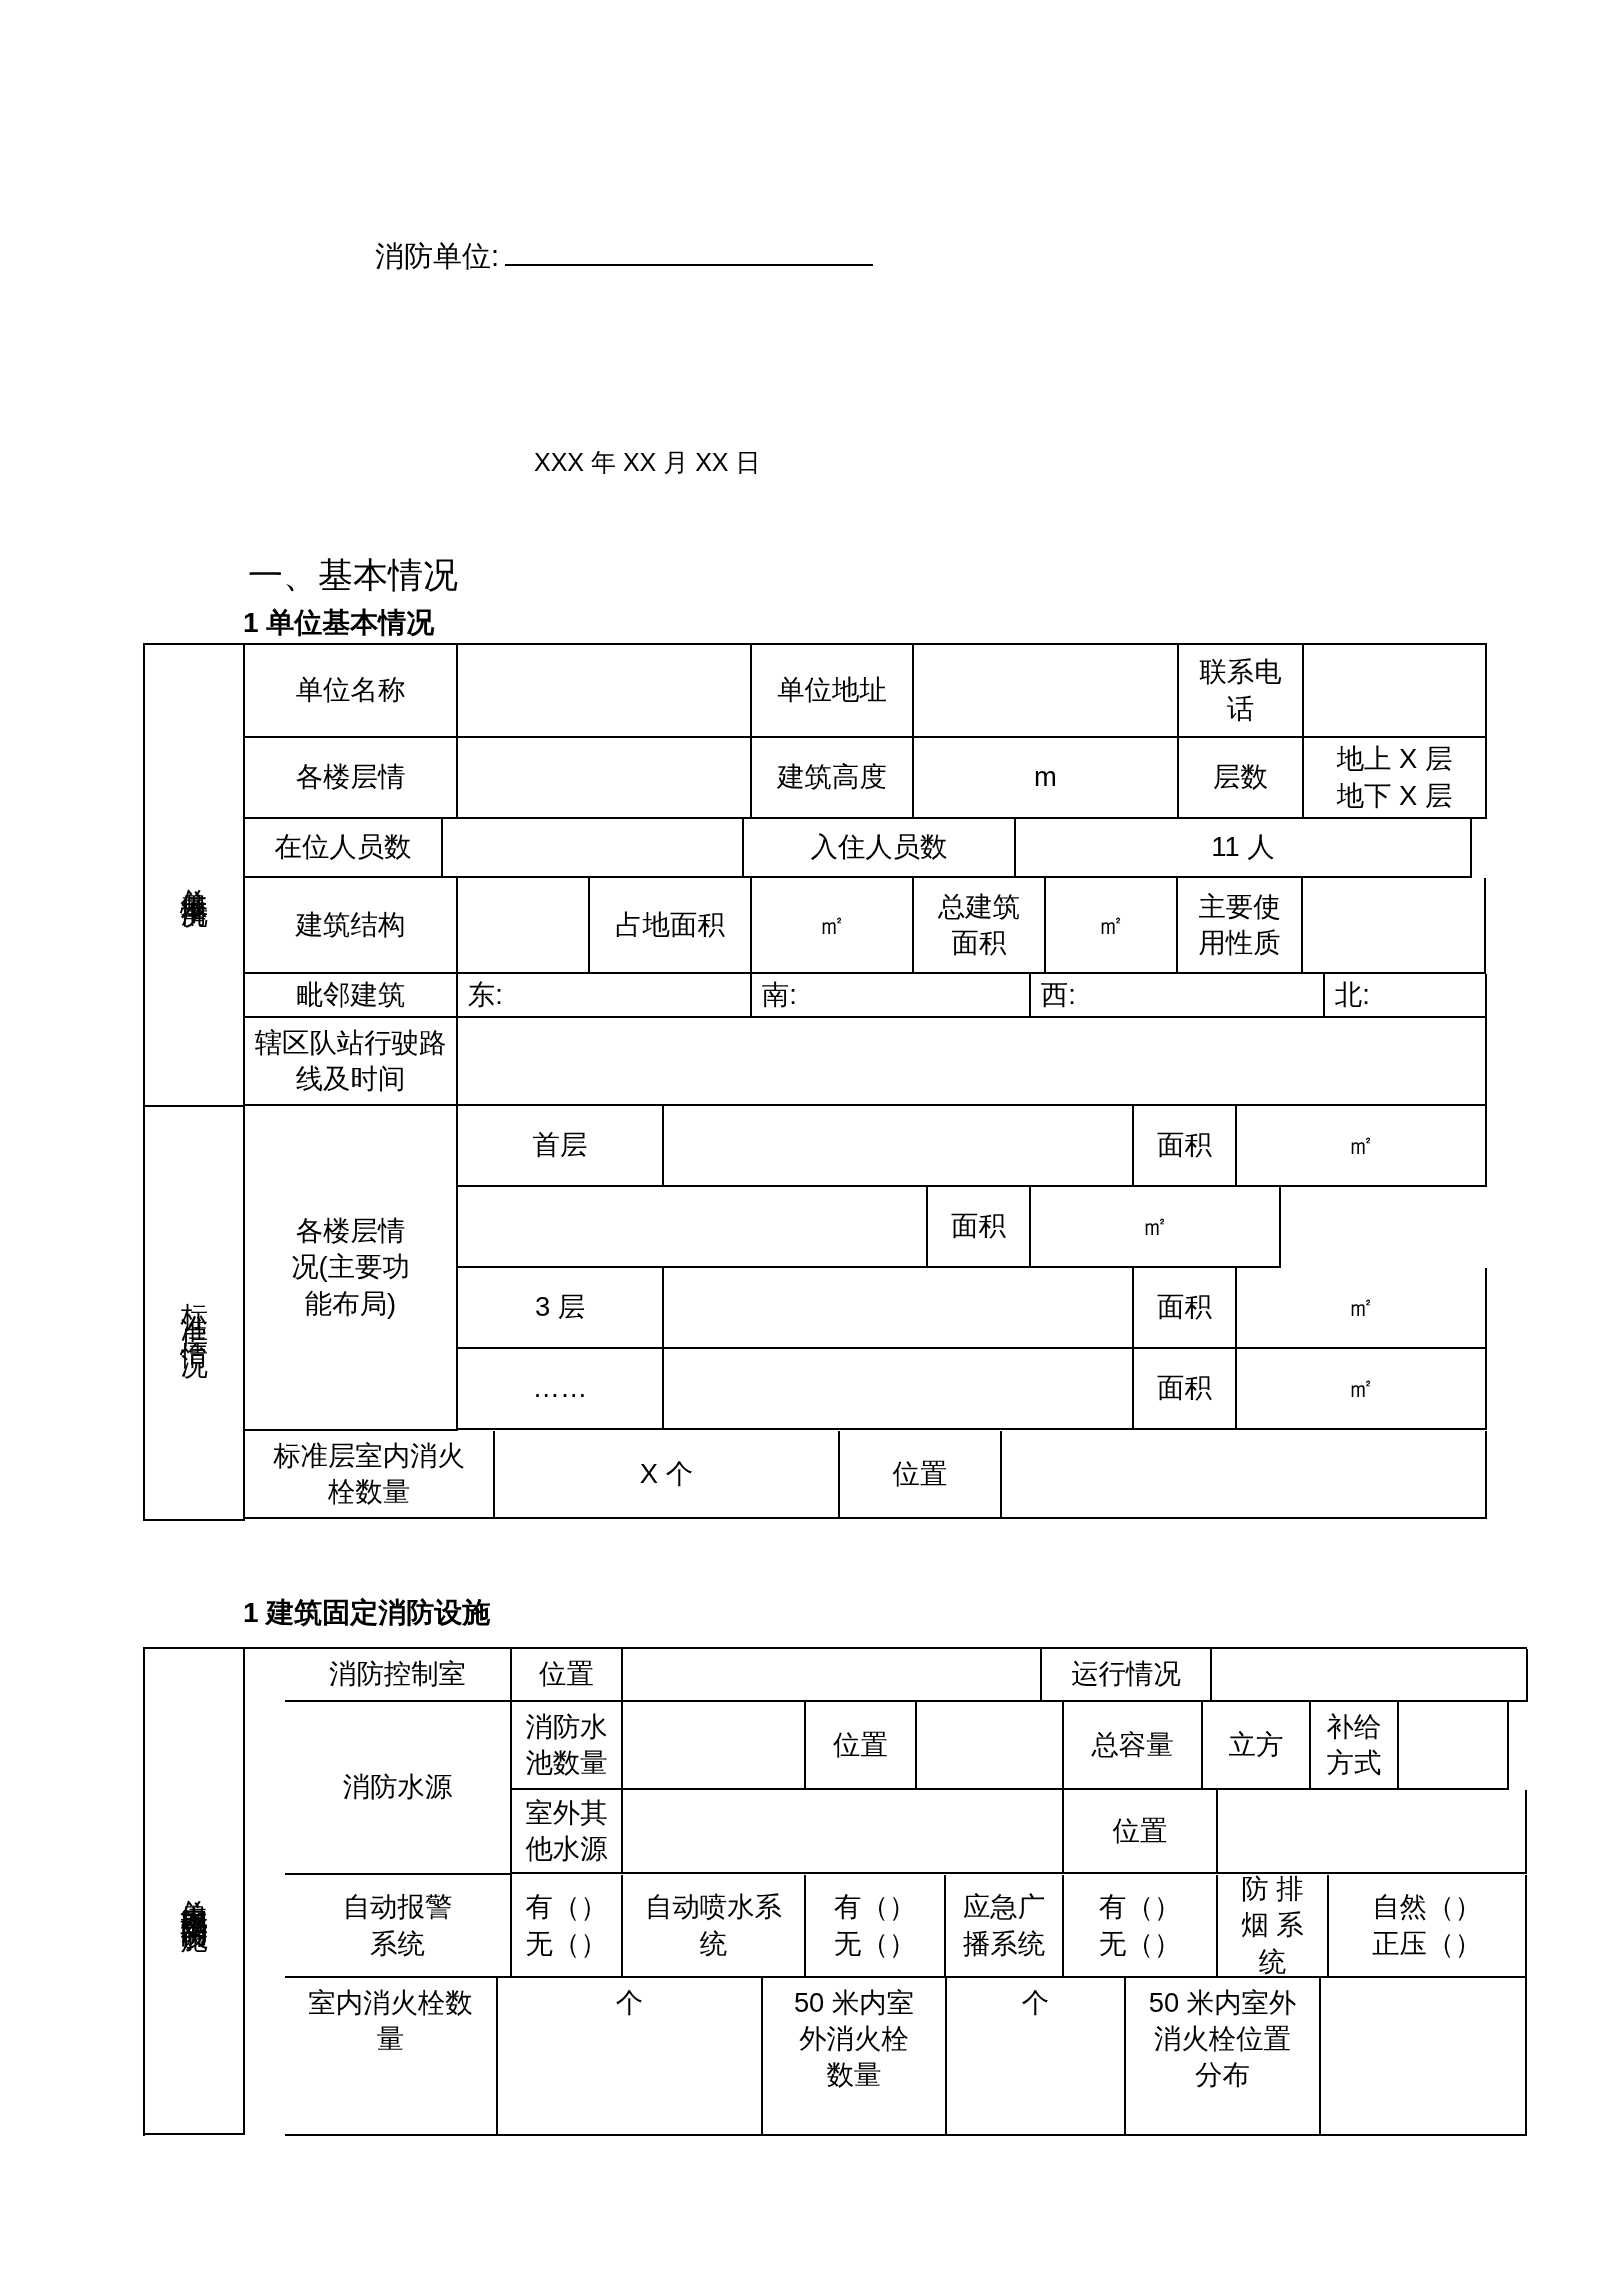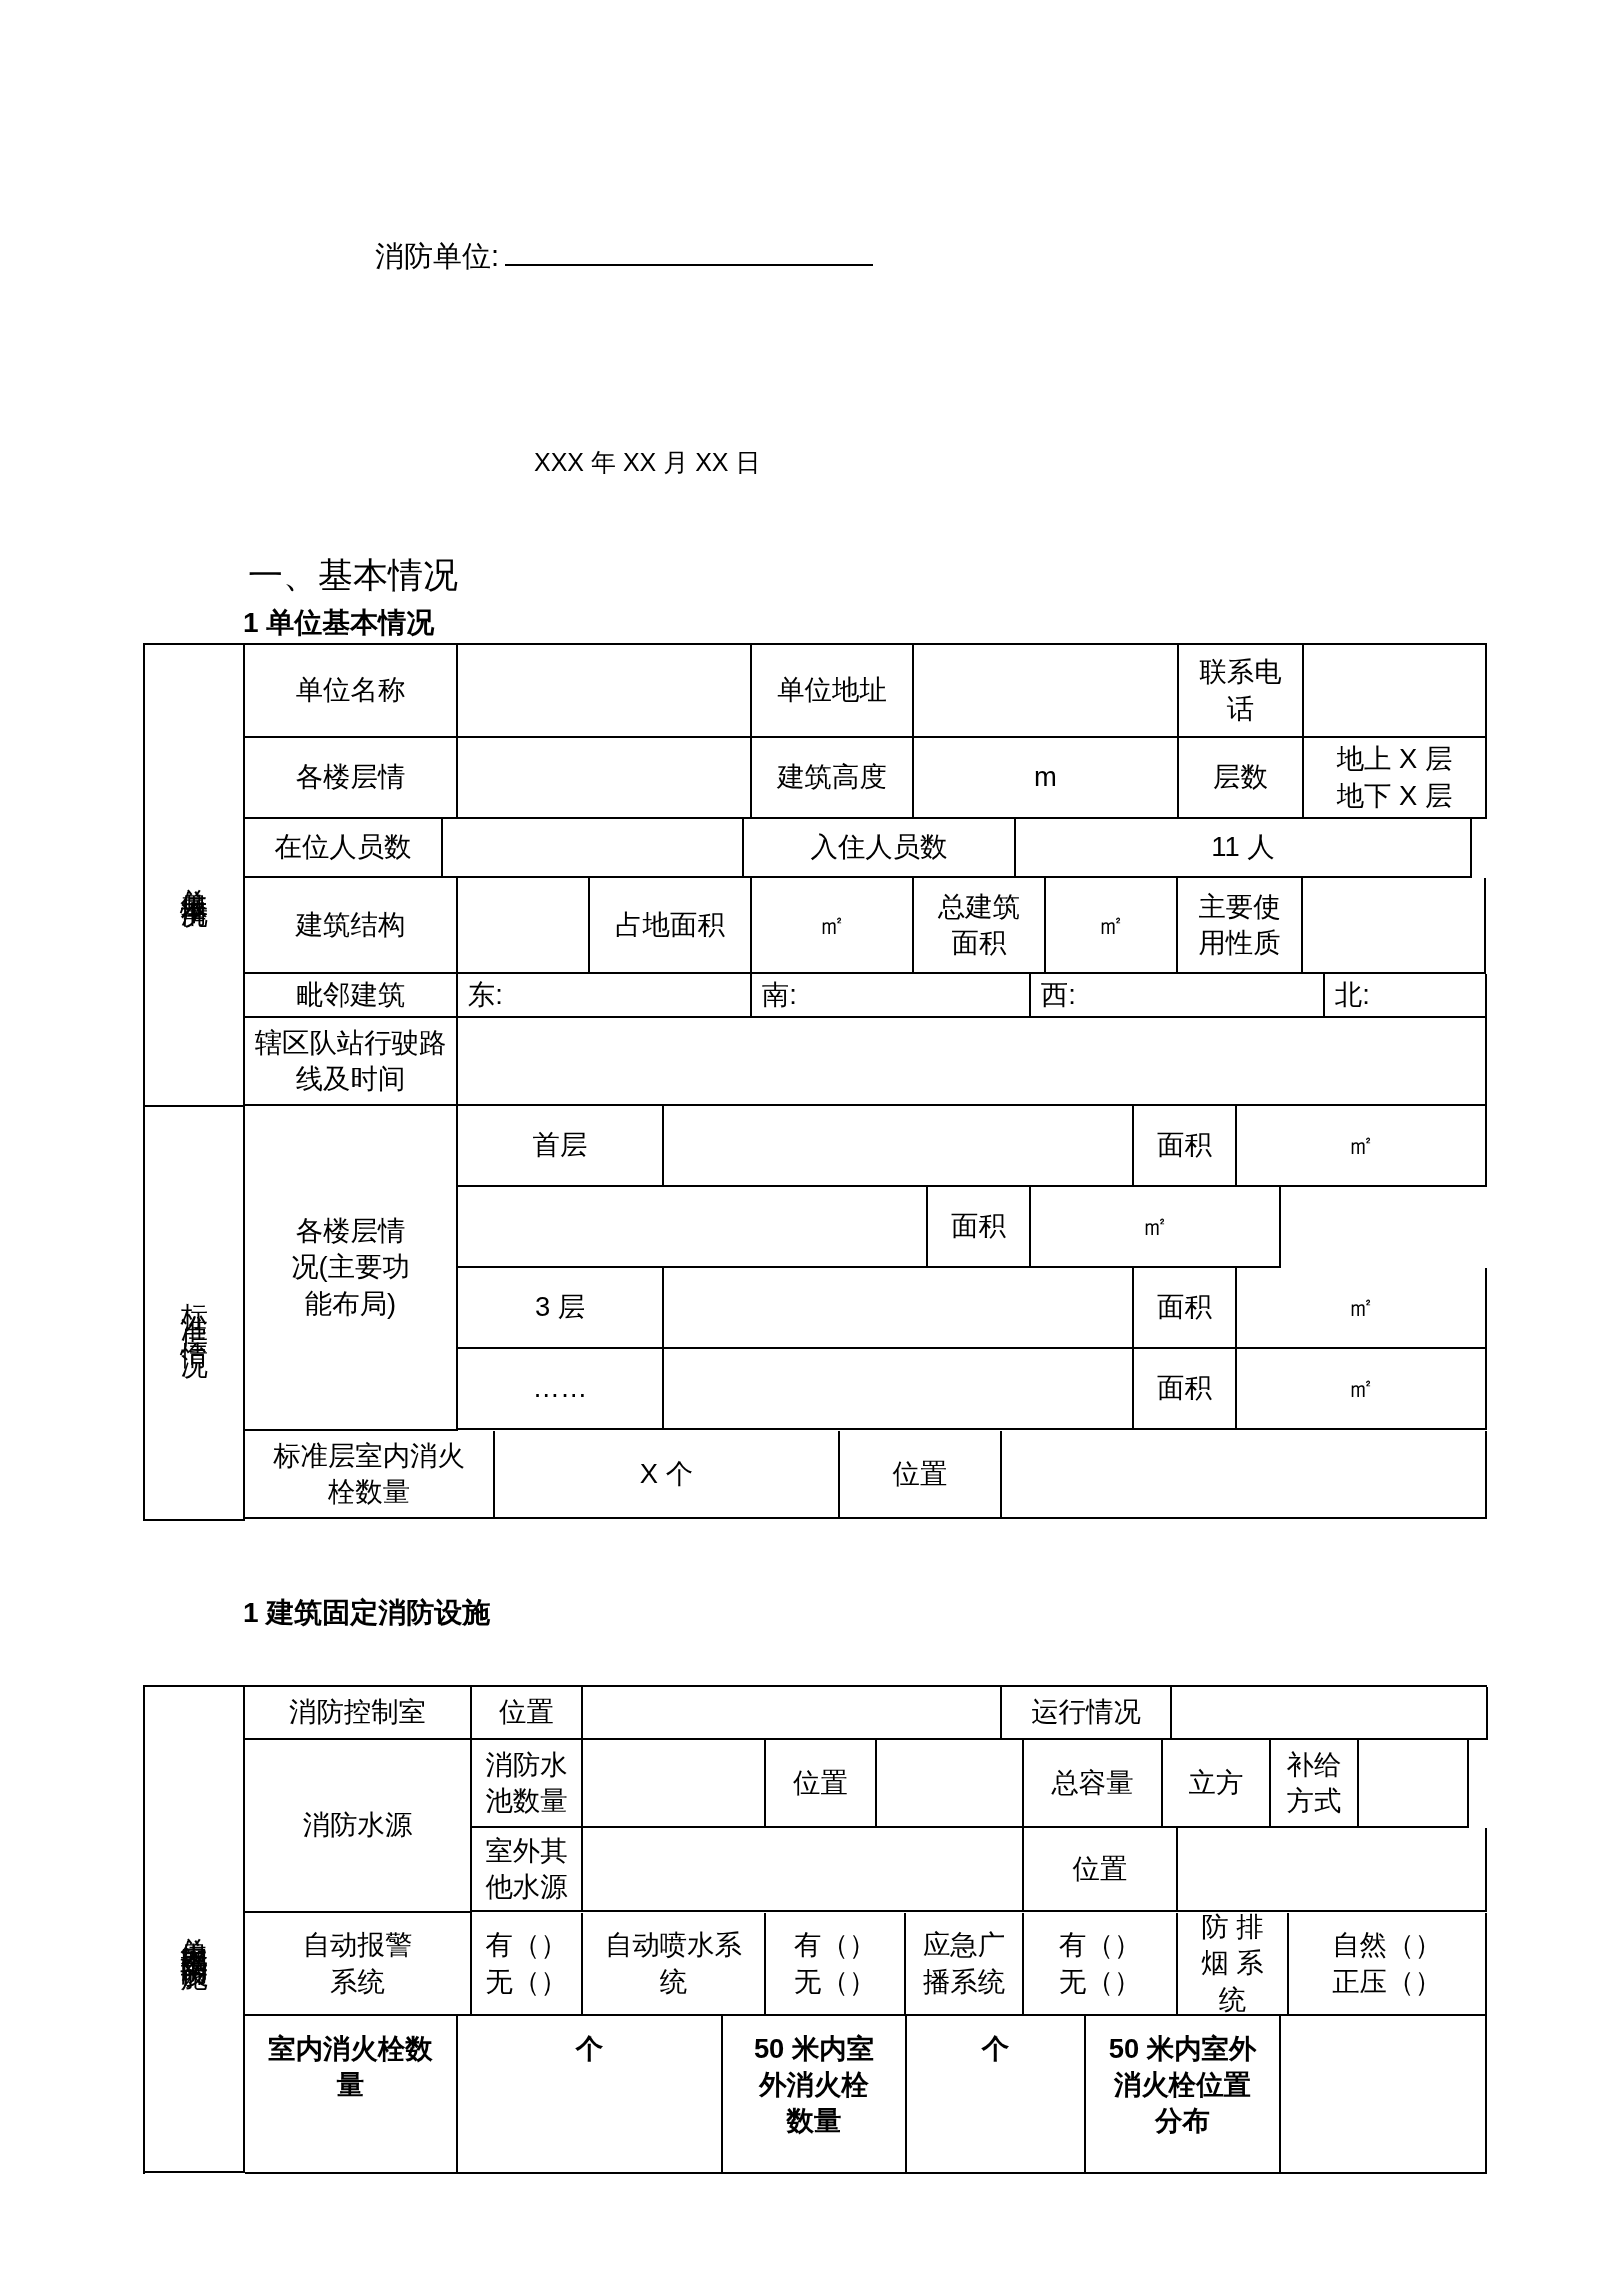--- a/index.html
+++ b/index.html
@@ -10,29 +10,29 @@
   .unit-line{top:235px;left:375px;font-size:29px;line-height:43px;}
   .blank-line{display:inline-block;width:368px;height:29px;border-bottom:2px solid #000;margin-left:5.9px;vertical-align:baseline;}
   .date-line{top:443px;left:534px;font-size:25px;line-height:39px;}
   .section-title{top:553px;left:248px;font-size:35px;line-height:43px;font-weight:400;}
   .sub-title{font-size:28px;line-height:33px;font-weight:700;}
   .t1-title{top:606px;left:243px;}
   .t2-title{top:1596px;left:243px;}
 
   .tbl{display:flex;border-top:2px solid #000;border-left:2px solid #000;background:#fff;}
   .tbl1{top:643px;left:143px;}
-  .tbl2{top:1685px;left:143px;}
+  .tbl2{top:1647px;left:143px;gap:40px;}
   .side-col{display:flex;flex-direction:column;flex:0 0 auto;}
   .main-col{display:flex;flex-direction:column;width:1242px;flex:0 0 auto;}
   .row{display:flex;flex:0 0 auto;}
   .cell{box-sizing:border-box;flex:0 0 auto;border-right:2px solid #000;border-bottom:2px solid #000;
         display:flex;align-items:center;justify-content:center;text-align:center;
         font-size:27.4px;line-height:1.32;white-space:pre-line;padding:2px 3.9px;overflow:hidden;}
   .cell.al{justify-content:flex-start;text-align:left;padding-left:9.8px;}
-  .row.top .cell{align-items:flex-start;padding-top:15px;font-weight:bold;}
+  .row.top .cell{align-items:flex-start;padding-top:7px;}
   .side{width:100px;}
   .vtext{writing-mode:vertical-lr;text-orientation:upright;letter-spacing:2.9px;font-size:27.4px;}
   .vtext.spread{letter-spacing:12.7px;}
   .subcol{display:flex;flex-direction:column;flex:0 0 auto;}
   .grp{display:flex;flex:0 0 auto;}
 </style>
 </head>
 <body>
 
 <div class="page">

